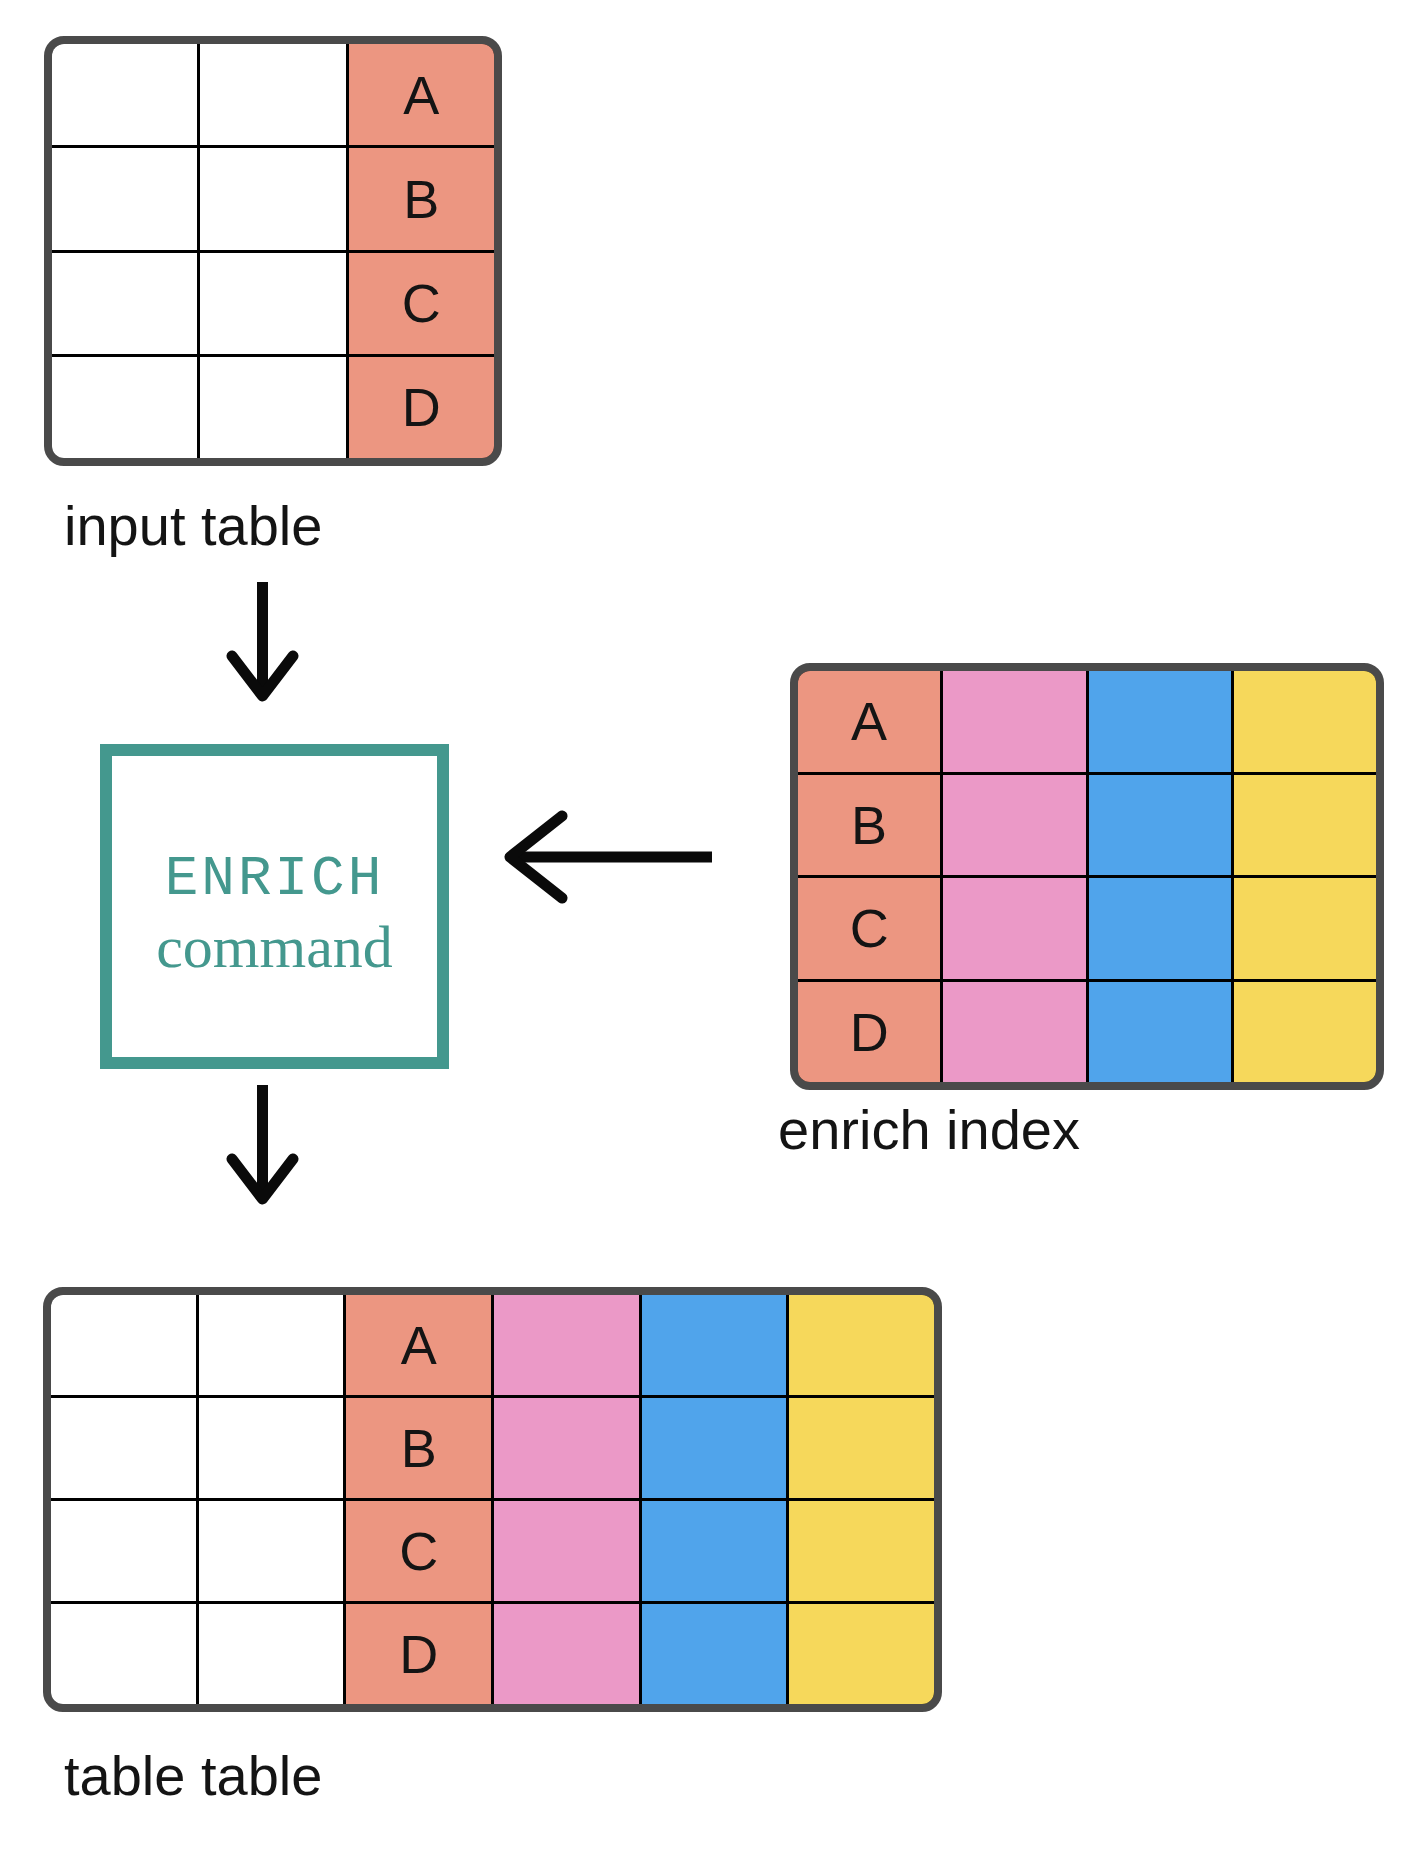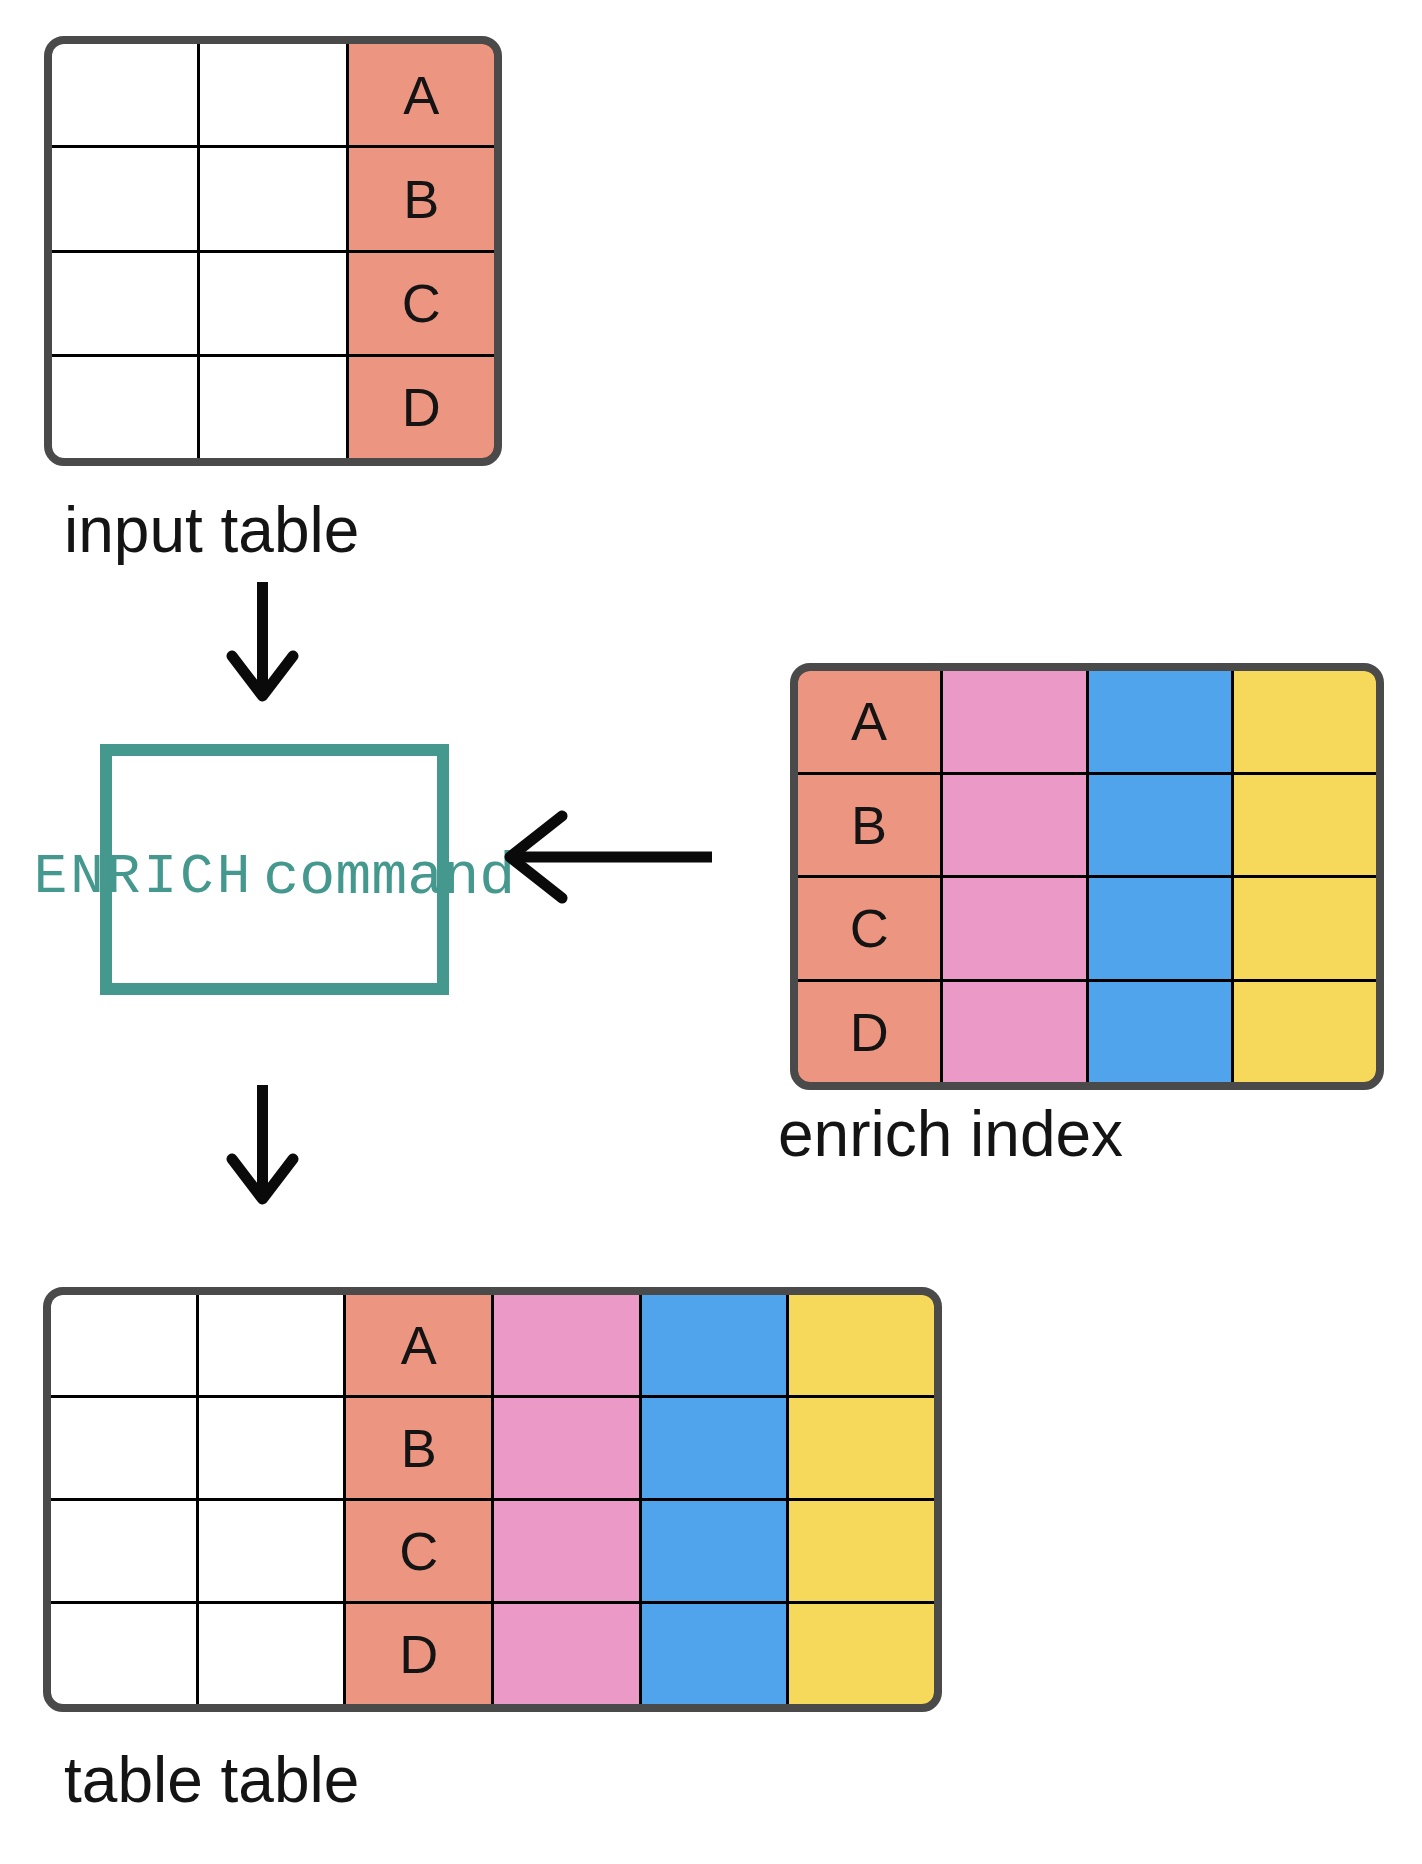--- a/index.html
+++ b/index.html
@@ -38,53 +38,53 @@
   #input-table  { left: 44px;  top: 36px;   width: 458px; height: 430px;
                   grid-template-columns: repeat(3, 1fr); grid-template-rows: repeat(4, 1fr); }
   #enrich-index { left: 790px; top: 663px;  width: 594px; height: 427px;
                   grid-template-columns: repeat(4, 1fr); grid-template-rows: repeat(4, 1fr); }
   #output-table { left: 43px;  top: 1287px; width: 899px; height: 425px;
                   grid-template-columns: repeat(6, 1fr); grid-template-rows: repeat(4, 1fr); }
 
   
   .label {
     position: absolute;
-    font-size: 64px;
+    font-size: 56px;
     line-height: 1.2;
     color: var(--ink, #141414);
     white-space: nowrap;
   }
   #label-input  { left: 64px;  top: 492px;  }
   #label-enrich { left: 778px; top: 1096px; }
   #label-output { left: 64px;  top: 1742px; }
 
   
   .enrich-box {
     position: absolute;
     left: 100px; top: 744px;
-    width: 349px; height: 251px;
+    width: 349px; height: 325px;
     box-sizing: border-box;
     border: 12px solid var(--teal, #44988E);
     background: #ffffff;
     display: flex;
-    flex-direction: row;
+    flex-direction: column;
     align-items: center;
     justify-content: center;
     padding-top: 14px;
     gap: 10px;
     color: var(--teal, #44988E);
   }
   .enrich-kw {
     font-family: "Liberation Mono", monospace;
     font-size: 56px;
     letter-spacing: 3px;
     line-height: 1;
   }
   .enrich-word {
-    font-family: Liberation Mono, monospace;
+    font-family: Liberation Serif, serif;
     font-size: 60px;
     line-height: 1;
   }
 
   
   svg.arrow { position: absolute; display: block; }
   #arrow-down-1 { left: 220px; top: 575px;  }
   #arrow-left   { left: 498px; top: 807px;  }
   #arrow-down-2 { left: 220px; top: 1078px; }
   svg.arrow * { stroke: #0a0a0a; stroke-width: 11; fill: none; }

